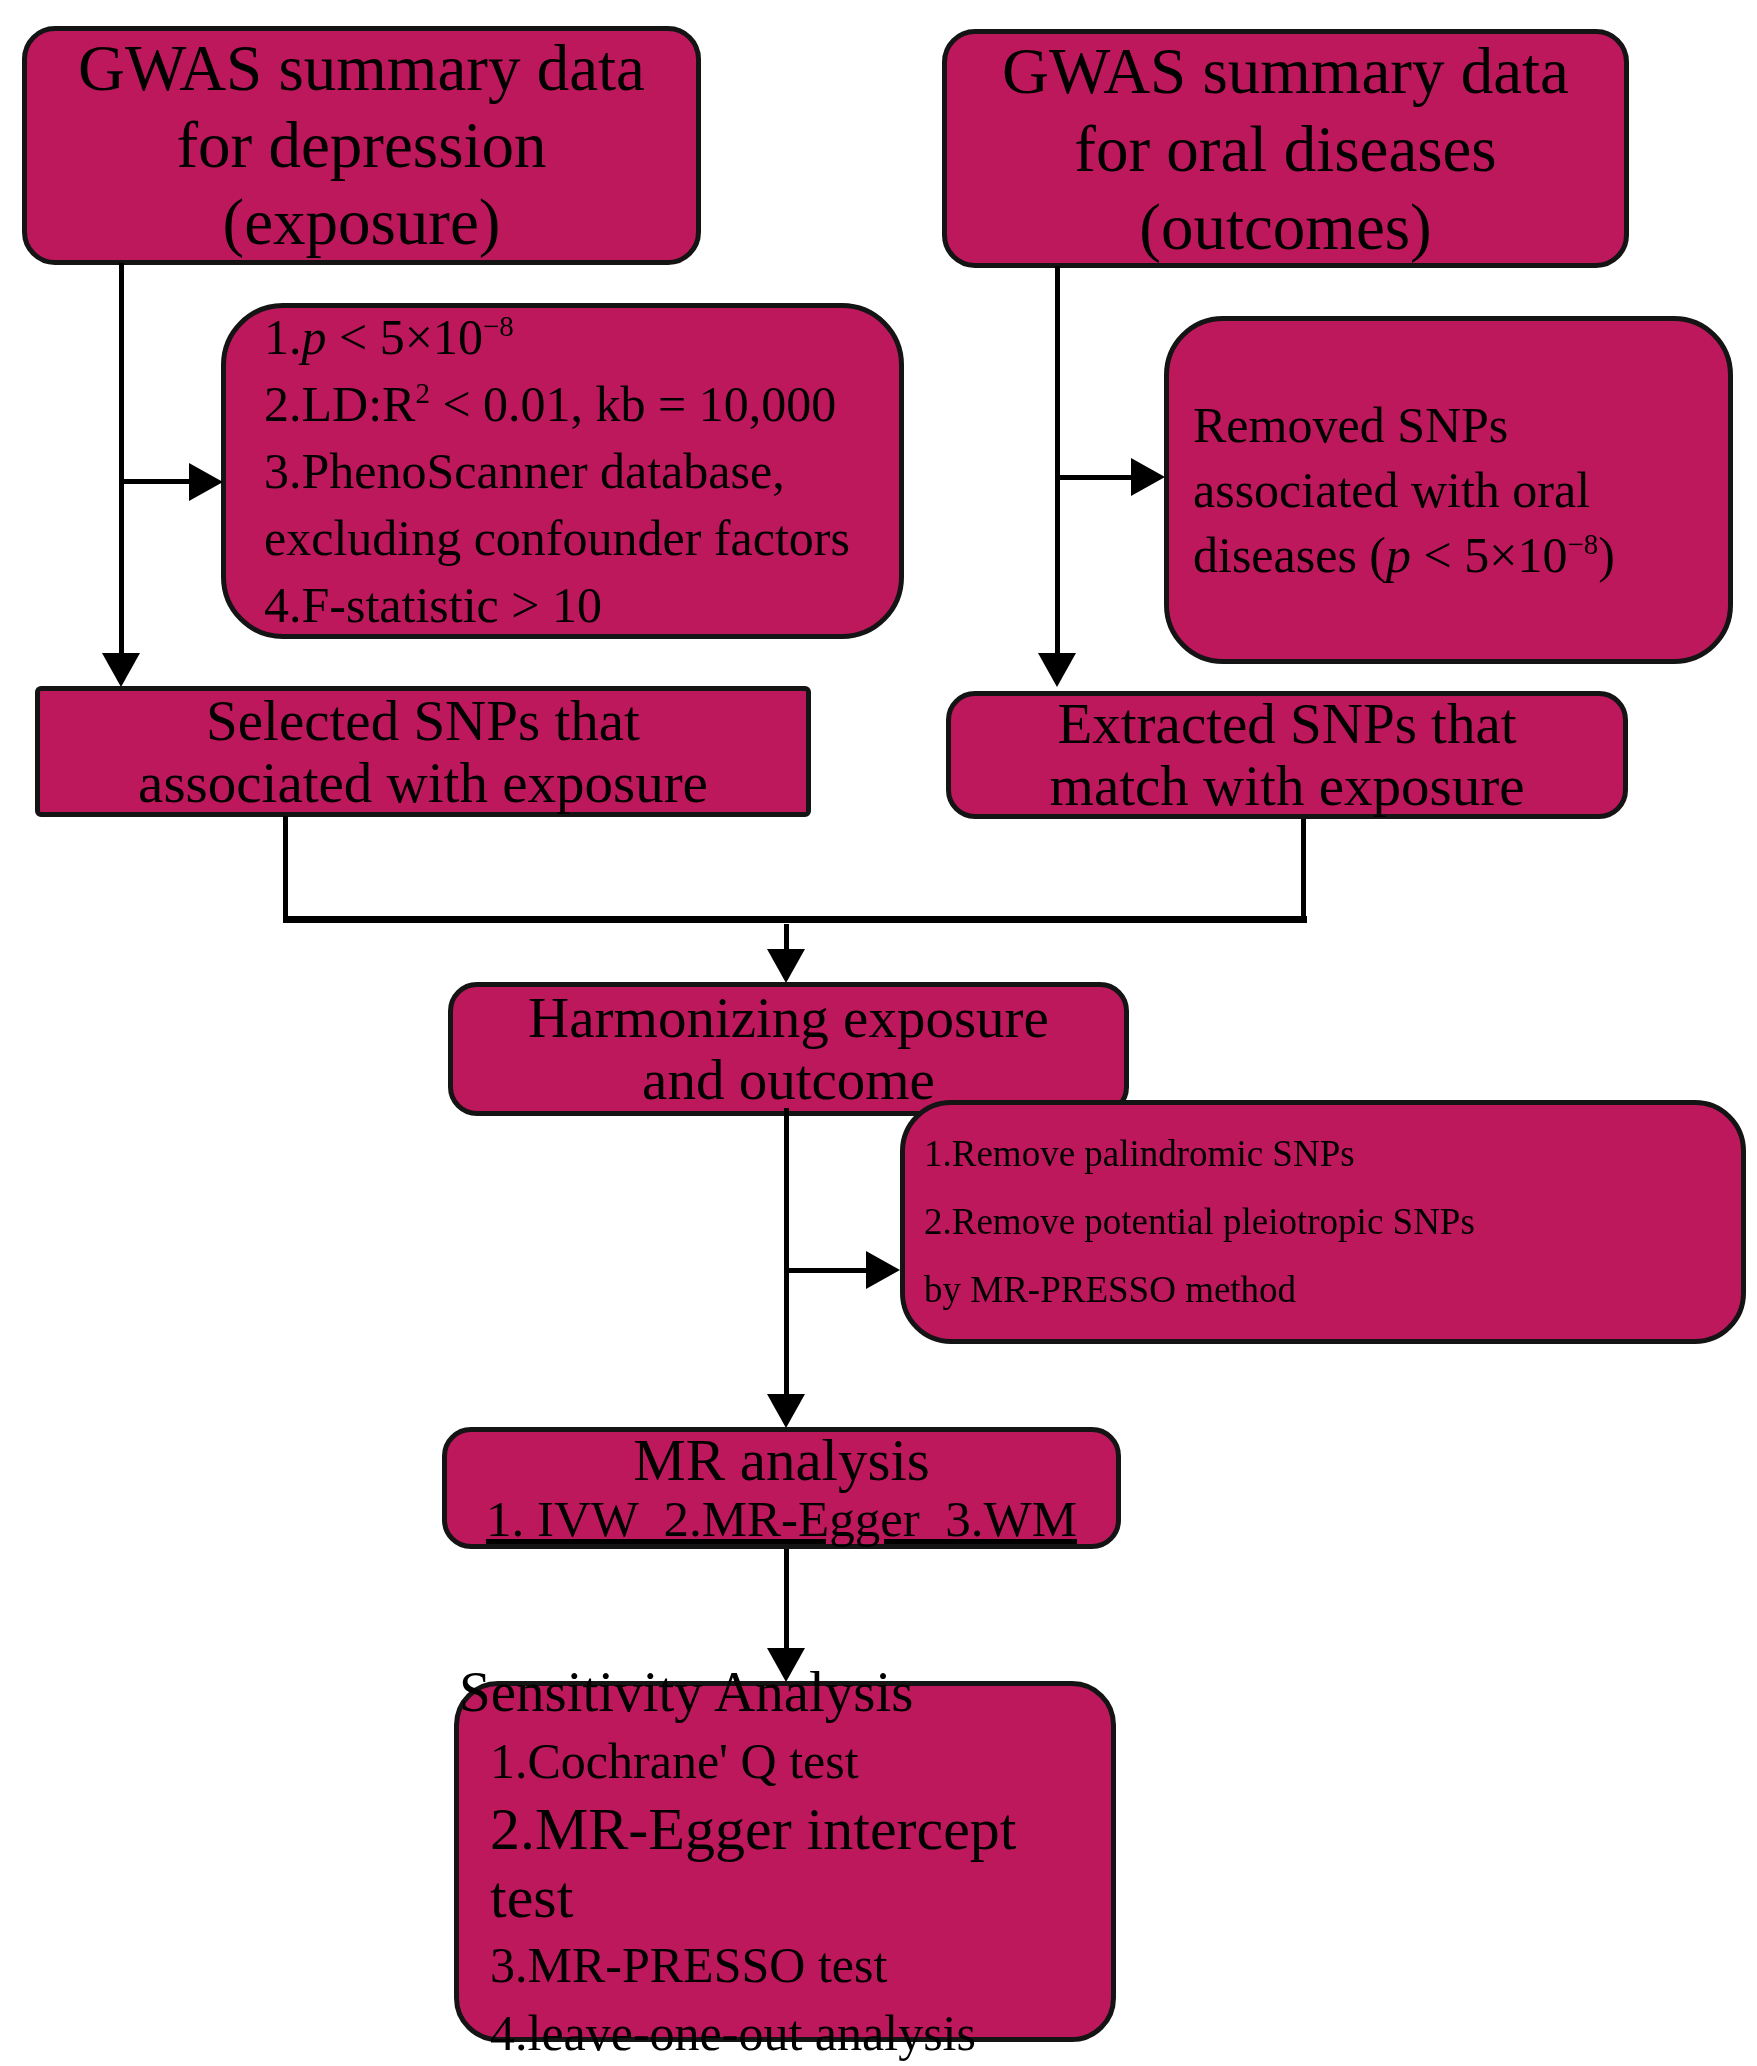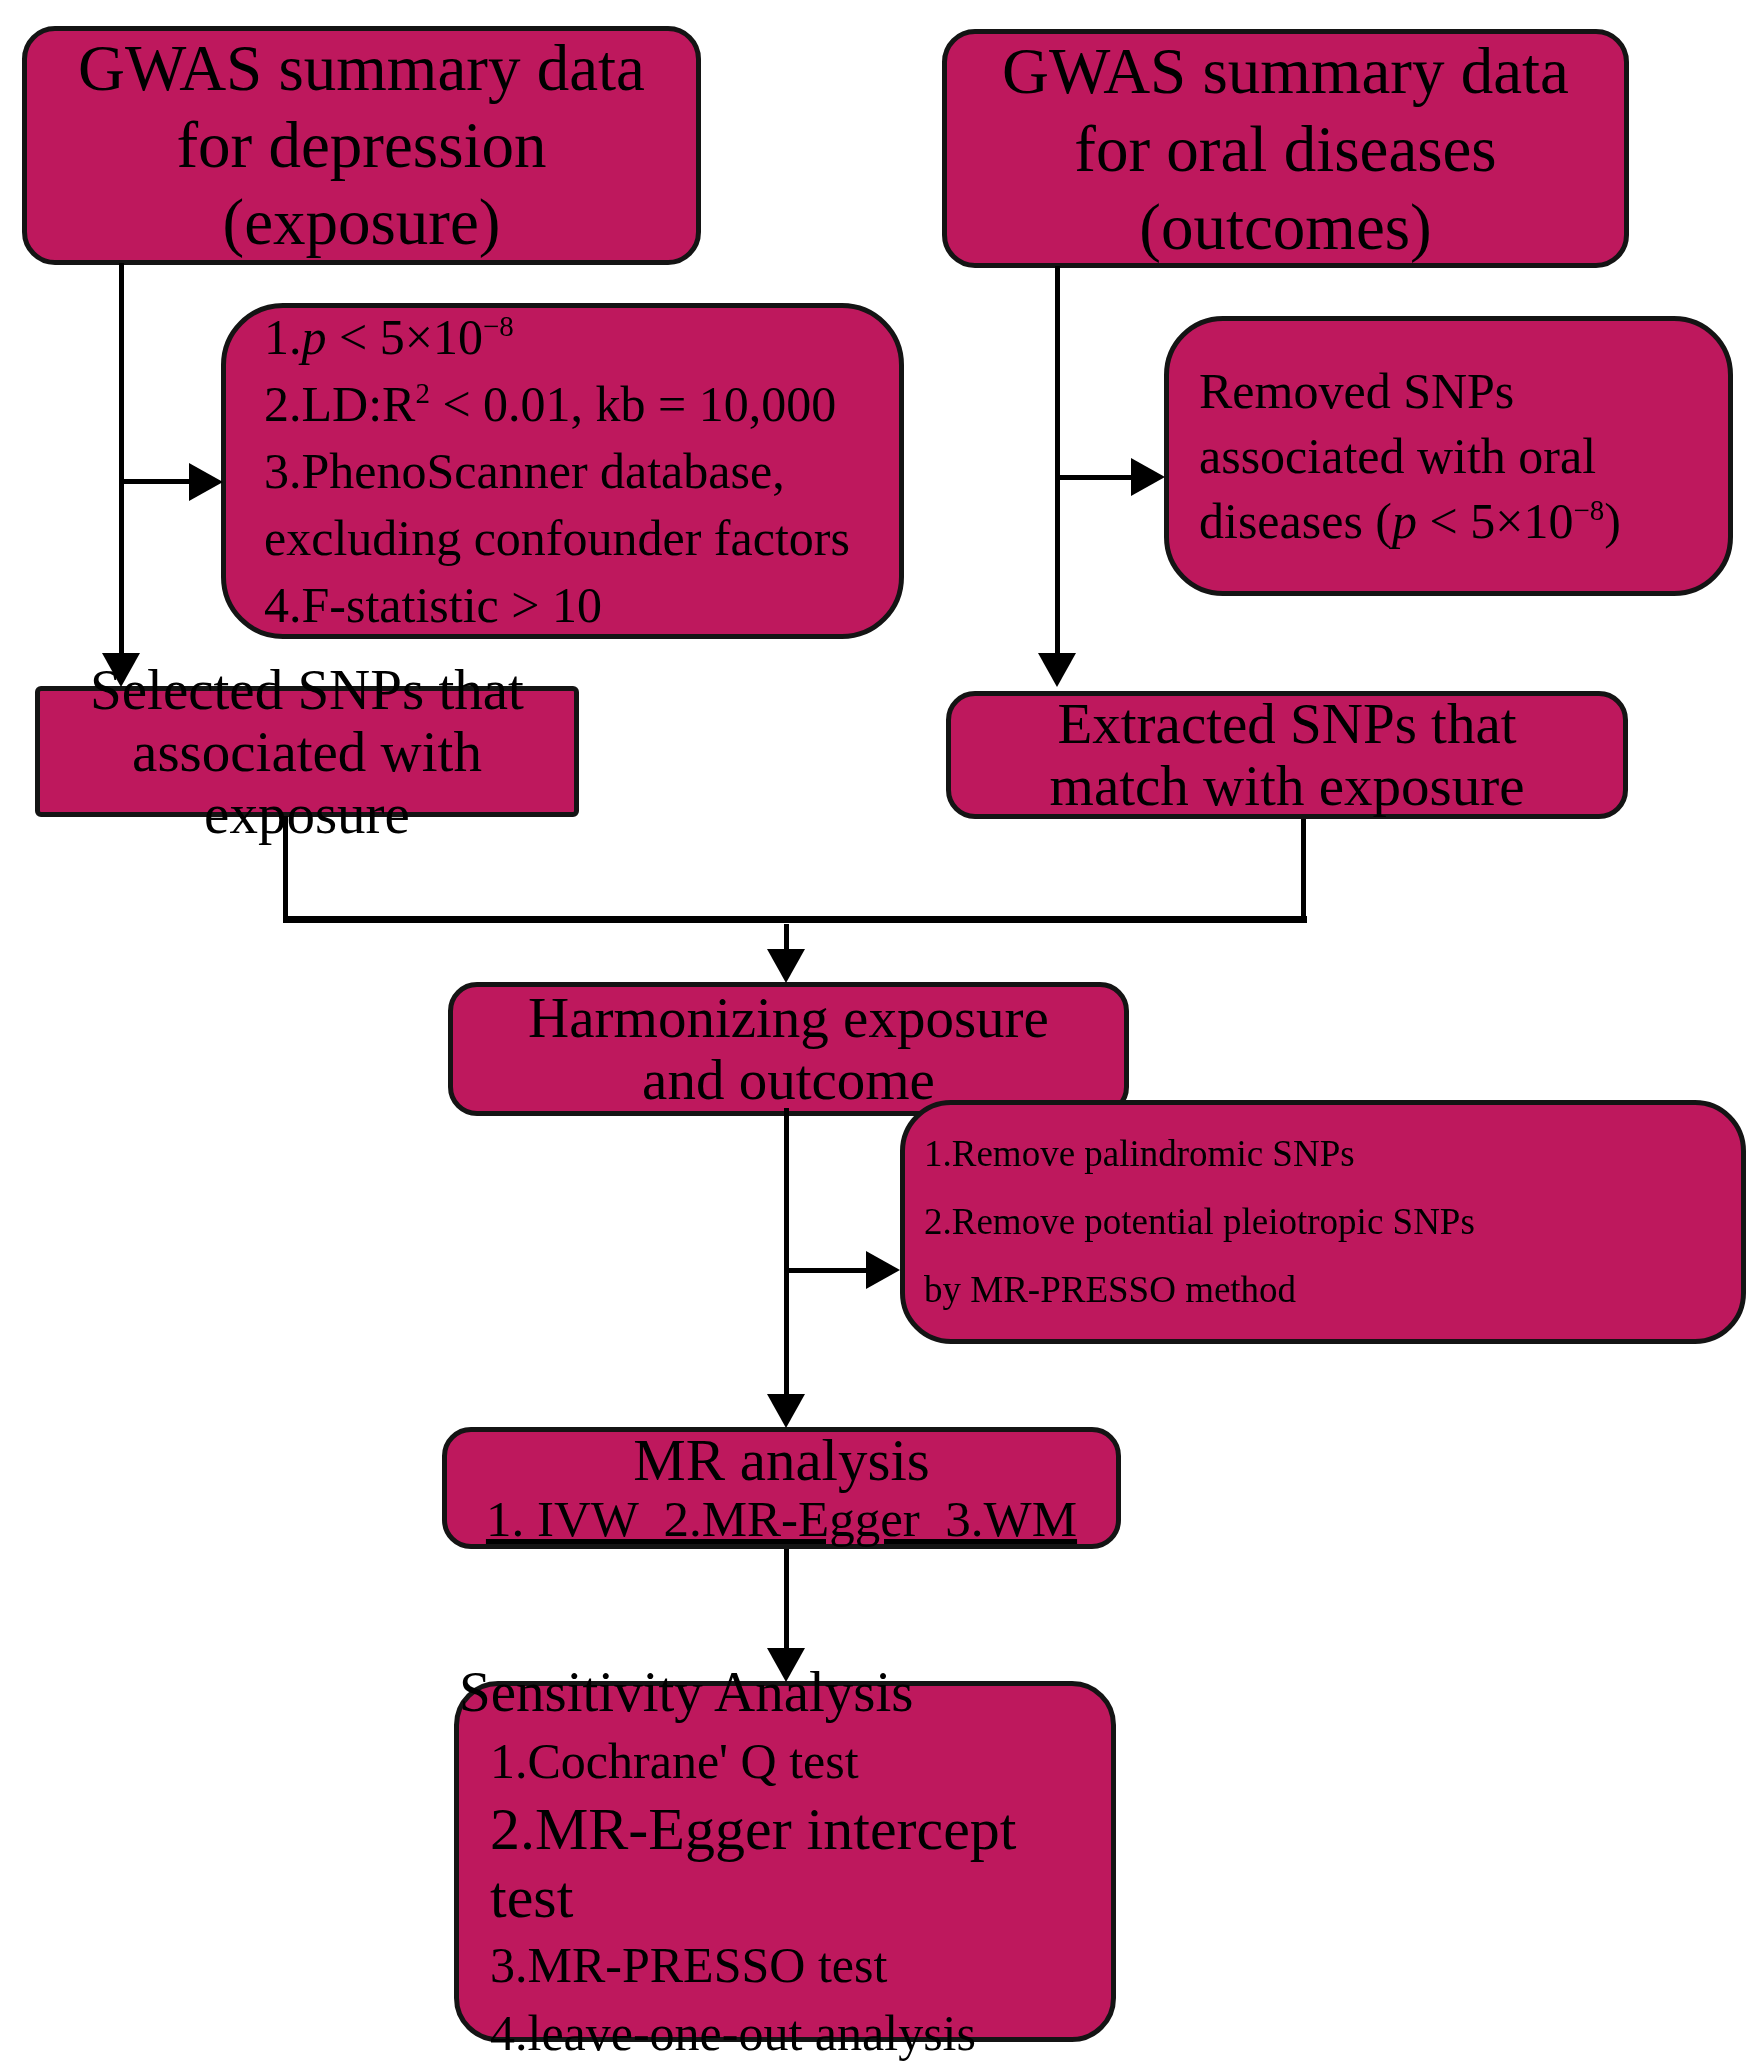--- a/index.html
+++ b/index.html
@@ -56,27 +56,27 @@
   </div>
 
   <div class="box leftalign" style="left:221px;top:303px;width:683px;height:336px;border-radius:62px;font-size:50px;line-height:67px;padding-left:38px;padding-right:5.9px;">
     <span class="line"><span>1.</span><i>p</i><span> &lt; 5×10</span><sup>−8</sup></span>
     <span class="line"><span>2.LD:R</span><sup>2</sup><span> &lt; 0.01, kb = 10,000</span></span>
     <span class="line">3.PhenoScanner database,</span>
     <span class="line">excluding confounder factors</span>
     <span class="line">4.F-statistic &gt; 10</span>
   </div>
 
-  <div class="box leftalign" style="left:1164px;top:316px;width:569px;height:280px;border-radius:59px;font-size:50px;line-height:65px;padding-left:30px;padding-right:5.9px;">
+  <div class="box leftalign" style="left:1164px;top:316px;width:569px;height:348px;border-radius:59px;font-size:50px;line-height:65px;padding-left:24px;padding-right:5.9px;">
     <span class="line">Removed SNPs</span>
     <span class="line">associated with oral</span>
     <span class="line"><span>diseases (</span><i>p</i><span> &lt; 5×10</span><sup>−8</sup><span>)</span></span>
   </div>
 
-  <div class="box center" style="left:35px;top:686px;width:544px;height:131px;border-radius:6px;font-size:57px;line-height:62px;">
+  <div class="box center" style="left:35px;top:686px;width:776px;height:131px;border-radius:6px;font-size:57px;line-height:62px;">
     <span class="line">Selected SNPs that</span>
     <span class="line">associated with exposure</span>
   </div>
 
   <div class="box center" style="left:946px;top:691px;width:682px;height:128px;border-radius:29px;font-size:57px;line-height:62px;">
     <span class="line">Extracted SNPs that</span>
     <span class="line">match with exposure</span>
   </div>
 
   <div class="box center" style="left:448px;top:982px;width:681px;height:134px;border-radius:29px;font-size:57px;line-height:62px;">

